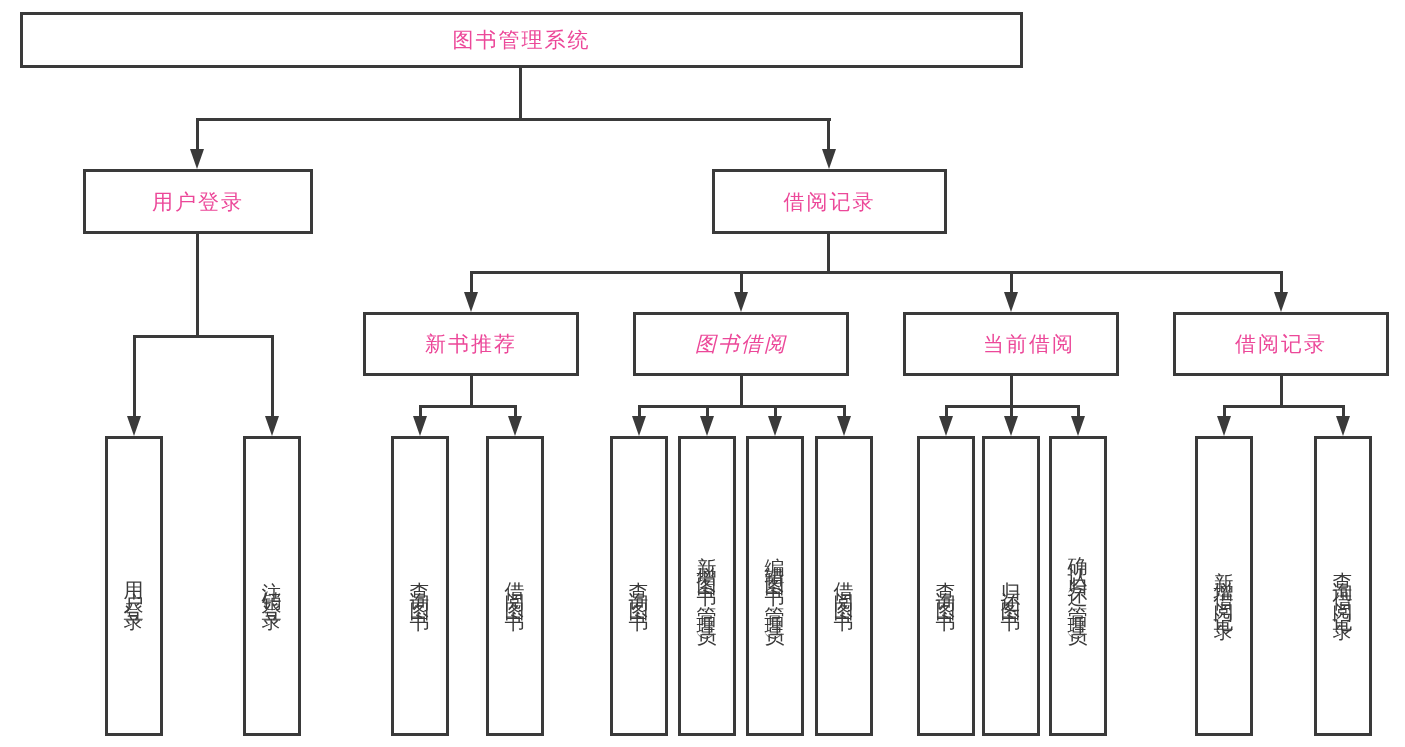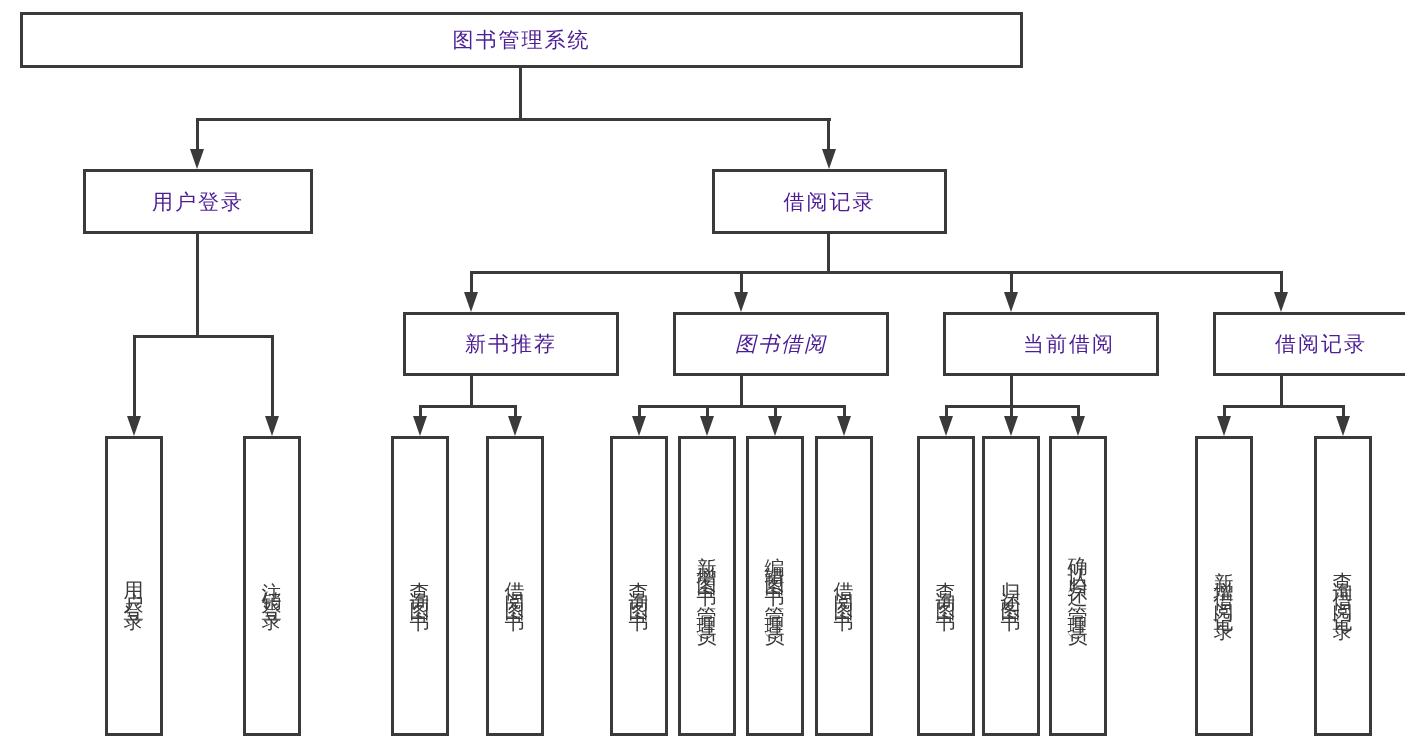--- a/index.html
+++ b/index.html
@@ -17,27 +17,27 @@
     background: #ffffff;
     border: 3px solid #3a3a3a;
     display: flex;
     align-items: center;
     justify-content: center;
     z-index: 2;
   }
   .hlabel {
     font-size: 21px;
     letter-spacing: 2px;
-    color: #4c1d95;
+    color: #ec4899;
     white-space: nowrap;
   }
   .box.root  { left: 20px;  top: 12px;  width: 1003px; height: 56px; }
   .box.l2a   { left: 83px;  top: 169px; width: 230px;  height: 65px; }
   .box.l2b   { left: 712px; top: 169px; width: 235px;  height: 65px; }
-  .box.l3    { top: 312px; width: 216px; height: 64px; margin-left: 40px; }
+  .box.l3    { top: 312px; width: 216px; height: 64px; }
   .box.l3.g1 { left: 363px; }
   .box.l3.g2 { left: 633px; font-style: italic; }
   .box.l3.g3 { left: 903px; padding-left: 36px; }
   .box.l3.g4 { left: 1173px; }
   .box.leaf  { top: 436px; width: 58px; height: 300px; }
   .vlabel {
     writing-mode: vertical-rl;
     text-orientation: mixed;
     font-size: 20px;
     letter-spacing: 10px;

